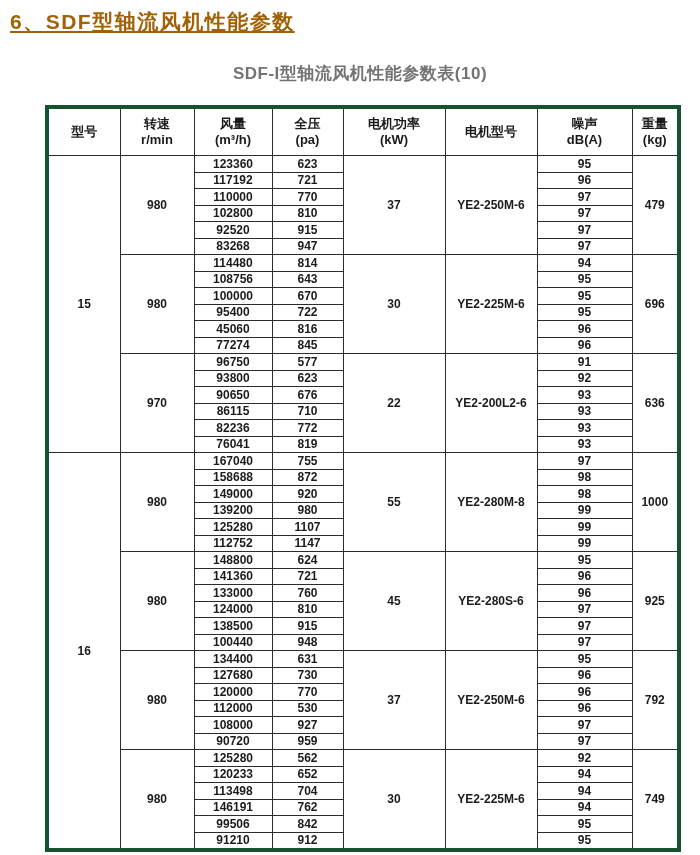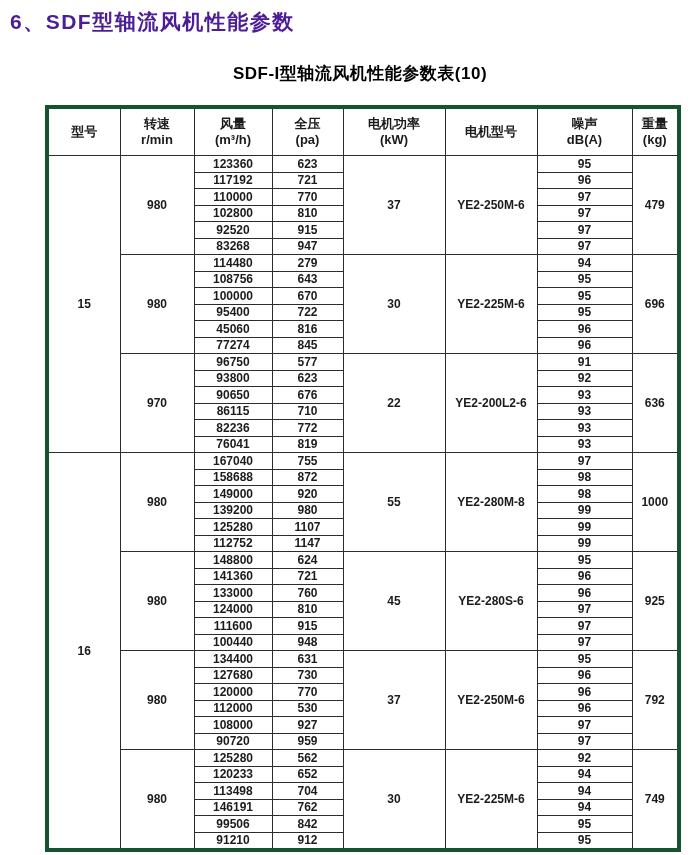--- a/index.html
+++ b/index.html
@@ -9,30 +9,31 @@
     background: #ffffff;
     font-family: "Liberation Sans", "DejaVu Sans", sans-serif;
     color: #1b1b1b;
     overflow: hidden;
   }
   .doc-title {
     margin: 8px 0 0 10px;
     font-size: 21px;
     font-weight: bold;
     letter-spacing: 1.5px;
-    color: #4c1d95;
+    color: #a16207;
+    text-decoration: underline;
   }
   .doc-subtitle {
     margin: 26px 0 0 40px;
     width: 640px;
     text-align: center;
     font-size: 17px;
     font-weight: bold;
     letter-spacing: 0.5px;
-    color: #000000;
+    color: #737373;
   }
   table.spec {
     border-collapse: collapse;
     table-layout: fixed;
     width: 632px;
     margin: 20px 0 0 45px;
     border: 4px solid #14532d;
   }
   .spec th, .spec td {
     border: 1px solid #2c2c2c;
@@ -146,21 +147,21 @@
         <td>97</td>
       </tr>
       <tr>
         <td>83268</td>
         <td>947</td>
         <td>97</td>
       </tr>
       <tr>
         <td rowspan="6">980</td>
         <td>114480</td>
-        <td>279</td>
+        <td>814</td>
         <td rowspan="6">30</td>
         <td rowspan="6">YE2-225M-6</td>
         <td>94</td>
         <td rowspan="6">696</td>
       </tr>
       <tr>
         <td>108756</td>
         <td>643</td>
         <td>95</td>
       </tr>
@@ -271,21 +272,21 @@
         <td>133000</td>
         <td>760</td>
         <td>96</td>
       </tr>
       <tr>
         <td>124000</td>
         <td>810</td>
         <td>97</td>
       </tr>
       <tr>
-        <td>111600</td>
+        <td>138500</td>
         <td>915</td>
         <td>97</td>
       </tr>
       <tr>
         <td>100440</td>
         <td>948</td>
         <td>97</td>
       </tr>
       <tr>
         <td rowspan="6">980</td>

